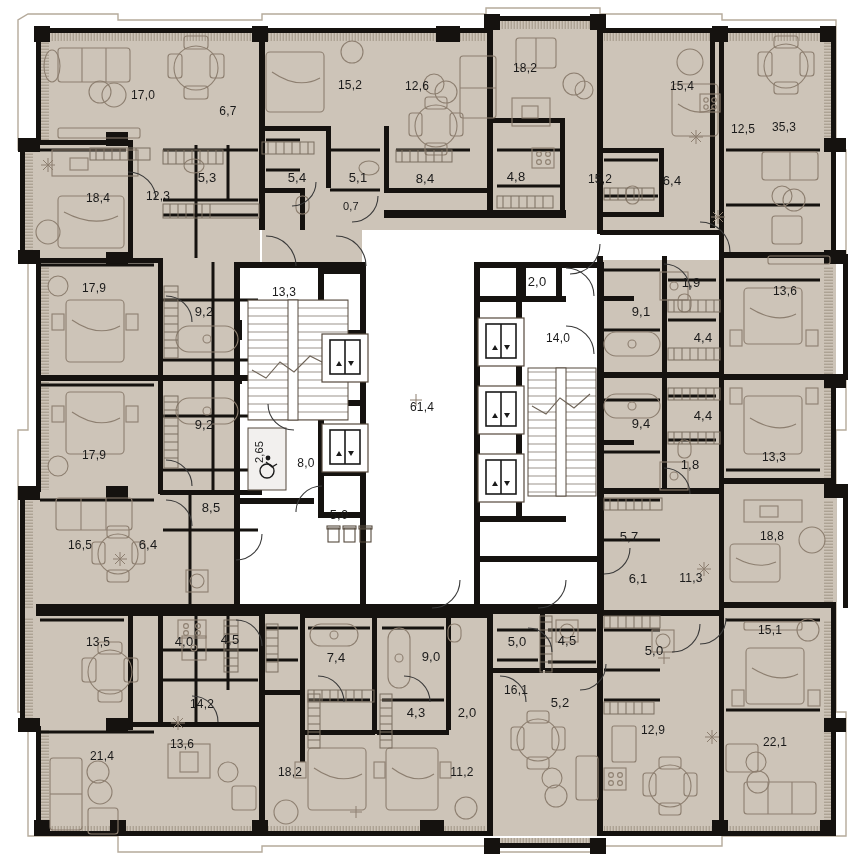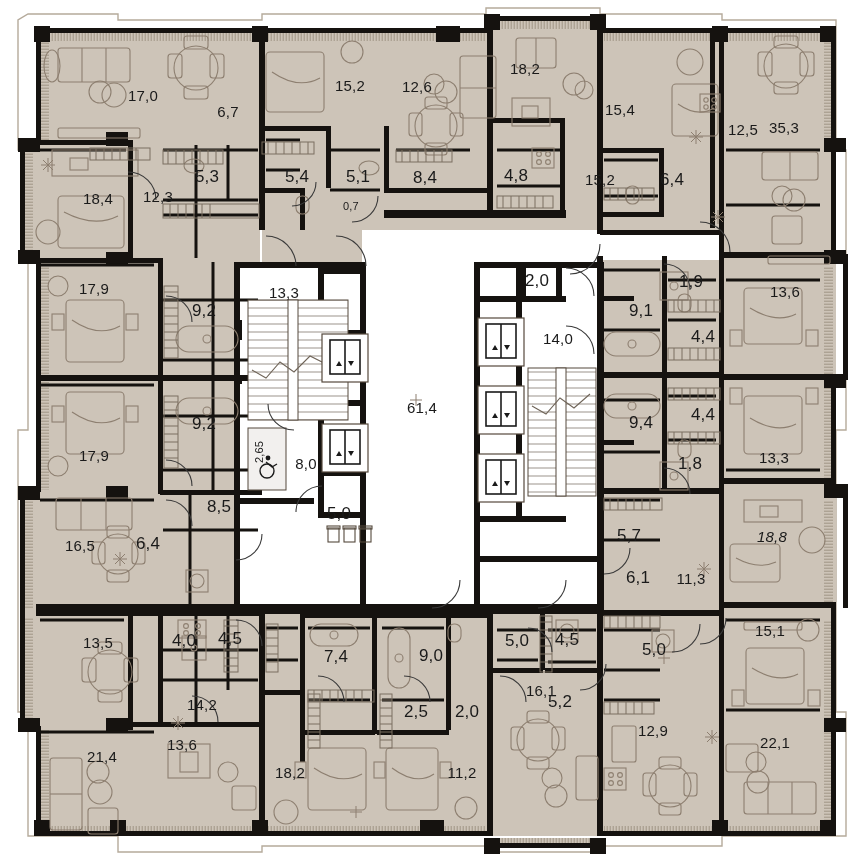--- a/index.html
+++ b/index.html
@@ -5,22 +5,22 @@
 <style>
   html,body{margin:0;padding:0;background:#ffffff;}
   body{font-family:"Liberation Sans", sans-serif;}
   #stage{position:relative;width:864px;height:864px;background:#ffffff;overflow:hidden;}
   #plan{position:absolute;inset:0;}
   .lbl{position:absolute;transform:translate(-50%,-50%);
        font-family:"Liberation Sans", sans-serif;
        color:#1a1a1a;white-space:nowrap;letter-spacing:.2px;
        pointer-events:none;}
   .lbl.s{font-size:11px;}
-  .lbl.m{font-size:17px;}
-  .lbl.l{font-size:15px;}
+  .lbl.m{font-size:13px;}
+  .lbl.l{font-size:12px;}
   .lbl.rot{transform:translate(-50%,-50%) rotate(-90deg);}
 </style>
 </head>
 <body>
 
 <div id="stage">
 
   <svg id="plan" viewBox="0 0 864 864" width="864" height="864" xmlns="http://www.w3.org/2000/svg">
     <defs>
       <pattern id="hatchH" width="6" height="3" patternUnits="userSpaceOnUse">
@@ -799,21 +799,21 @@
         </g>
     </g>
   </svg>
 
   <div id="labels">
       <div class="lbl l" style="left: 143px; top: 95px;">17,0</div>
       <div class="lbl l" style="left: 228px; top: 111px;">6,7</div>
       <div class="lbl l" style="left: 350px; top: 85px;">15,2</div>
       <div class="lbl l" style="left: 417px; top: 86px;">12,6</div>
       <div class="lbl l" style="left: 525px; top: 68px;">18,2</div>
-      <div class="lbl l" style="left: 620px; top: 86px; margin-top: 23px;">15,4</div>
+      <div class="lbl l" style="left: 682px; top: 86px;">15,4</div>
       <div class="lbl l" style="left: 743px; top: 129px;">12,5</div>
       <div class="lbl l" style="left: 784px; top: 127px;">35,3</div>
       <div class="lbl l" style="left: 98px; top: 198px;">18,4</div>
       <div class="lbl l" style="left: 158px; top: 196px;">12,3</div>
       <div class="lbl m" style="left: 207px; top: 177px;">5,3</div>
       <div class="lbl m" style="left: 297px; top: 177px;">5,4</div>
       <div class="lbl m" style="left: 358px; top: 177px;">5,1</div>
       <div class="lbl m" style="left: 425px; top: 178px;">8,4</div>
       <div class="lbl m" style="left: 516px; top: 176px;">4,8</div>
       <div class="lbl l" style="left: 600px; top: 179px;">15,2</div>
@@ -831,40 +831,40 @@
       <div class="lbl l" style="left: 422px; top: 407px;">61,4</div>
       <div class="lbl m" style="left: 204px; top: 424px;">9,2</div>
       <div class="lbl l" style="left: 94px; top: 455px;">17,9</div>
       <div class="lbl m" style="left: 641px; top: 423px;">9,4</div>
       <div class="lbl m" style="left: 703px; top: 415px;">4,4</div>
       <div class="lbl l" style="left: 774px; top: 457px;">13,3</div>
       <div class="lbl m" style="left: 690px; top: 464px;">1,8</div>
       <div class="lbl l" style="left: 306px; top: 463px;">8,0</div>
       <div class="lbl s rot" style="left: 259px; top: 452px;">2,65</div>
       <div class="lbl m" style="left: 339px; top: 514px;">5,0</div>
-      <div class="lbl m" style="left: 211px; top: 507px; margin-left: 8px;">8,5</div>
+      <div class="lbl m" style="left: 211px; top: 507px;">8,5</div>
       <div class="lbl l" style="left: 80px; top: 545px;">16,5</div>
       <div class="lbl m" style="left: 148px; top: 544px;">6,4</div>
       <div class="lbl m" style="left: 629px; top: 536px;">5,7</div>
-      <div class="lbl l" style="left: 772px; top: 536px; font-style: italic;">18,8</div>
+      <div class="lbl l" style="left: 772px; top: 536px;">18,8</div>
       <div class="lbl m" style="left: 638px; top: 578px;">6,1</div>
       <div class="lbl l" style="left: 691px; top: 578px;">11,3</div>
       <div class="lbl l" style="left: 98px; top: 642px;">13,5</div>
       <div class="lbl m" style="left: 172px; top: 641px; margin-left: 12px;">4,0</div>
       <div class="lbl m" style="left: 230px; top: 639px;">4,5</div>
       <div class="lbl m" style="left: 336px; top: 657px;">7,4</div>
       <div class="lbl m" style="left: 431px; top: 656px;">9,0</div>
       <div class="lbl m" style="left: 517px; top: 641px;">5,0</div>
       <div class="lbl m" style="left: 567px; top: 640px;">4,5</div>
       <div class="lbl m" style="left: 654px; top: 650px;">5,0</div>
       <div class="lbl l" style="left: 770px; top: 630px;">15,1</div>
       <div class="lbl l" style="left: 202px; top: 704px;">14,2</div>
-      <div class="lbl m" style="left: 416px; top: 712px;">2,5</div>
+      <div class="lbl m" style="left: 416px; top: 712px;">4,3</div>
       <div class="lbl m" style="left: 467px; top: 712px;">2,0</div>
-      <div class="lbl l" style="left: 516px; top: 690px; margin-left: 25px;">16,1</div>
+      <div class="lbl l" style="left: 516px; top: 690px;">16,1</div>
       <div class="lbl m" style="left: 560px; top: 702px;">5,2</div>
       <div class="lbl l" style="left: 653px; top: 730px;">12,9</div>
       <div class="lbl l" style="left: 102px; top: 756px;">21,4</div>
       <div class="lbl l" style="left: 182px; top: 744px;">13,6</div>
       <div class="lbl l" style="left: 290px; top: 772px;">18,2</div>
       <div class="lbl l" style="left: 462px; top: 772px;">11,2</div>
       <div class="lbl l" style="left: 775px; top: 742px;">22,1</div>
     </div>
 
 </div>

